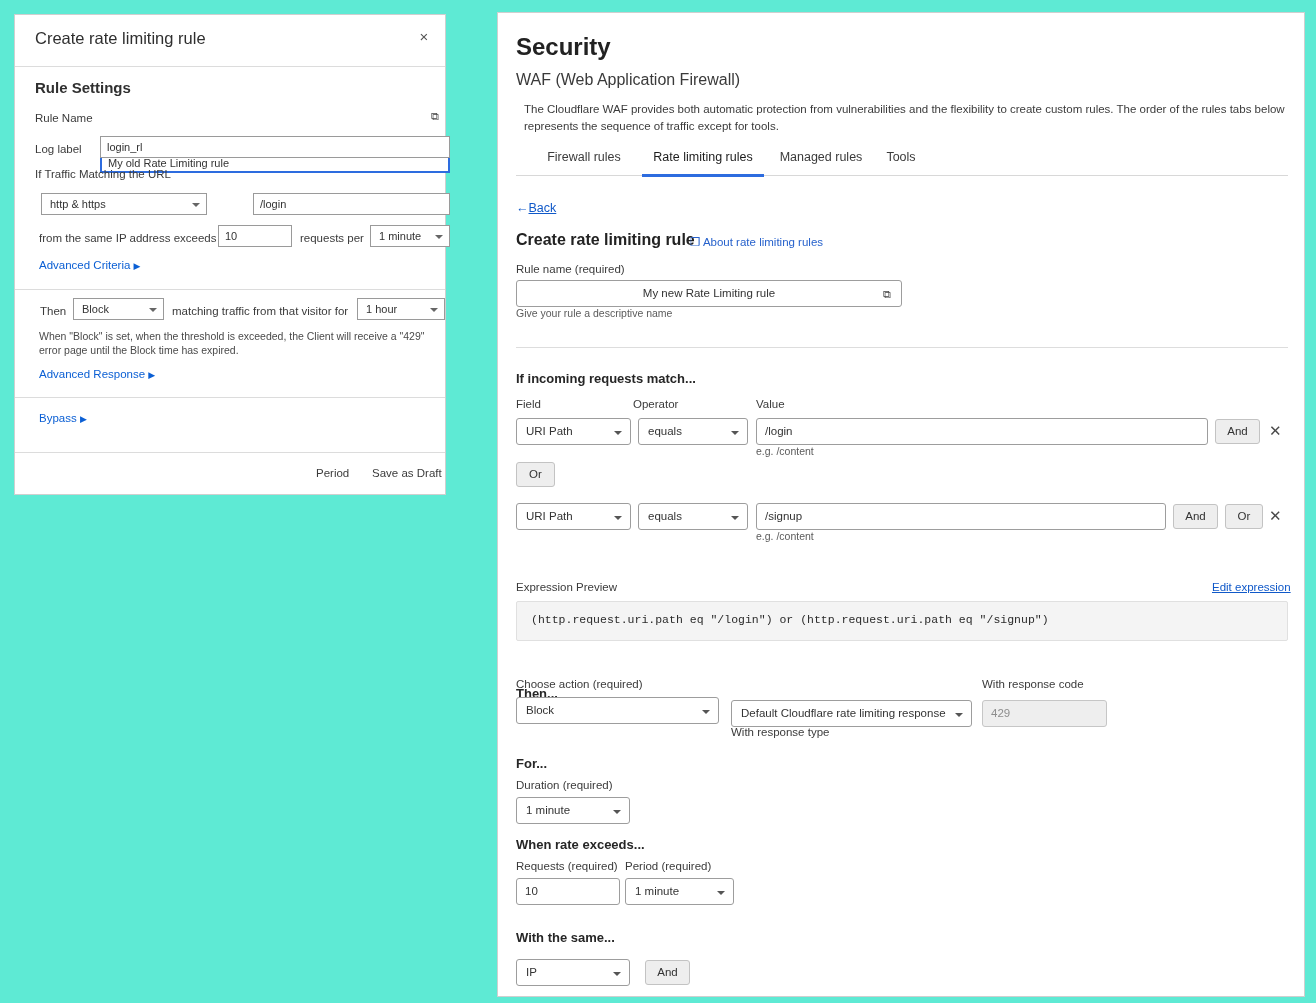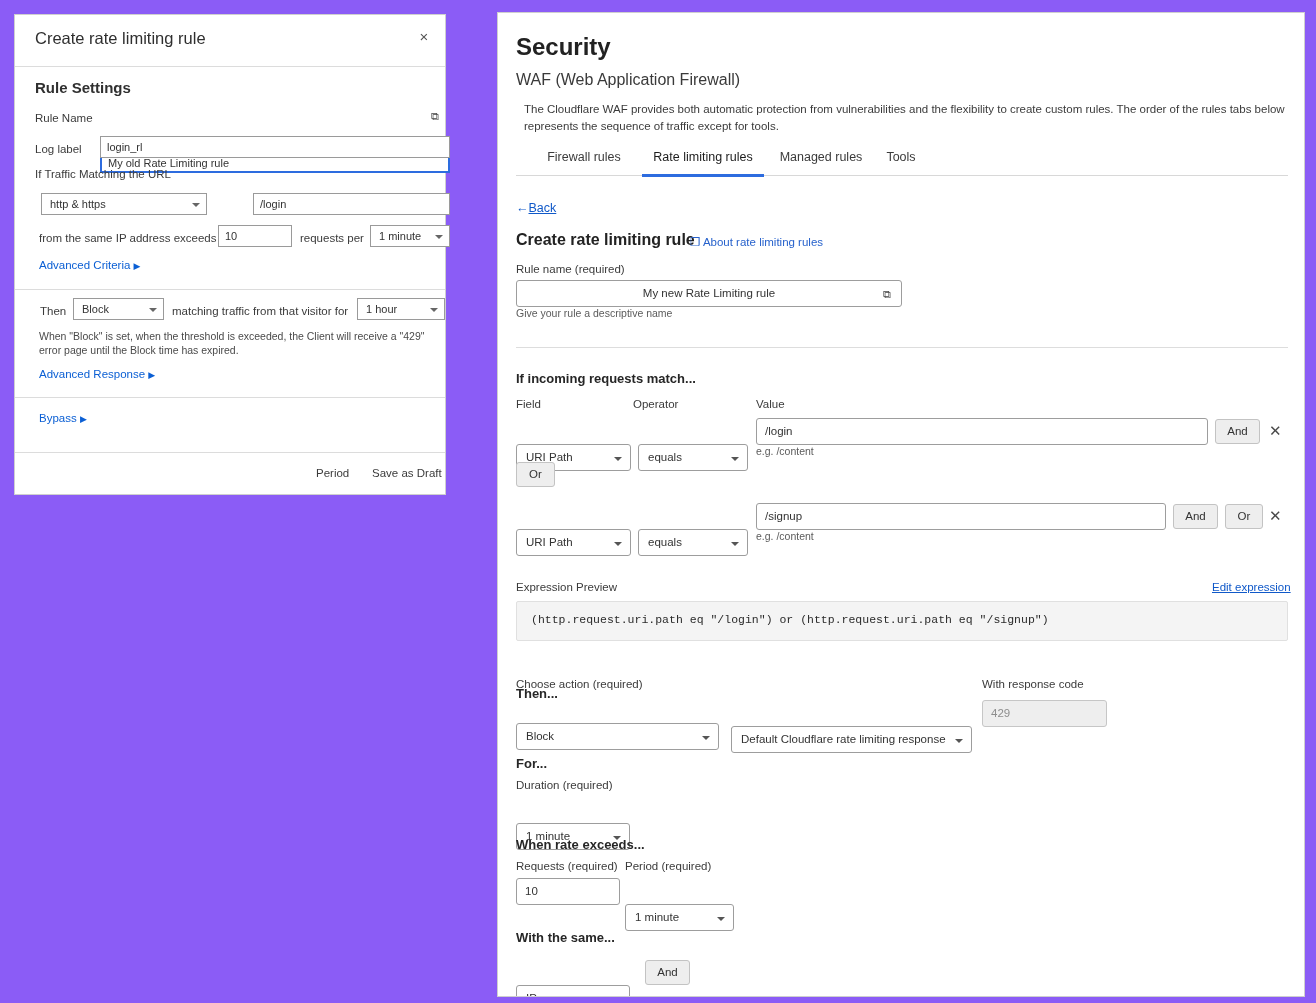--- a/index.html
+++ b/index.html
@@ -7,21 +7,21 @@
     padding: 0;
     background: #ffffff;
     font-family: "Liberation Sans", sans-serif;
     color: #313131;
   }
   #root {
     position: relative;
     width: 1316px;
     height: 1003px;
     overflow: hidden;
-    background: #8b5cf6;
+    background: #5eead4;
   }
 
   
   .old-panel {
     position: absolute;
     left: 14px;
     top: 14px;
     width: 432px;
     height: 481px;
     border: 1px solid #cfcfcf;
@@ -257,21 +257,20 @@
     box-sizing: border-box;
     border: 1px solid #9d9d9d;
     border-radius: 3px;
     background: #fff;
     font-size: 11.5px;
     color: #333;
     height: 27px;
     line-height: 25px;
     padding: 0 20px 0 9px;
     cursor: pointer;
-    margin-top: 26px;
   }
   .n-select .caret {
     position: absolute;
     right: 8px;
     top: 12px;
     width: 0;
     height: 0;
     border-left: 4px solid transparent;
     border-right: 4px solid transparent;
     border-top: 4px solid #555;

